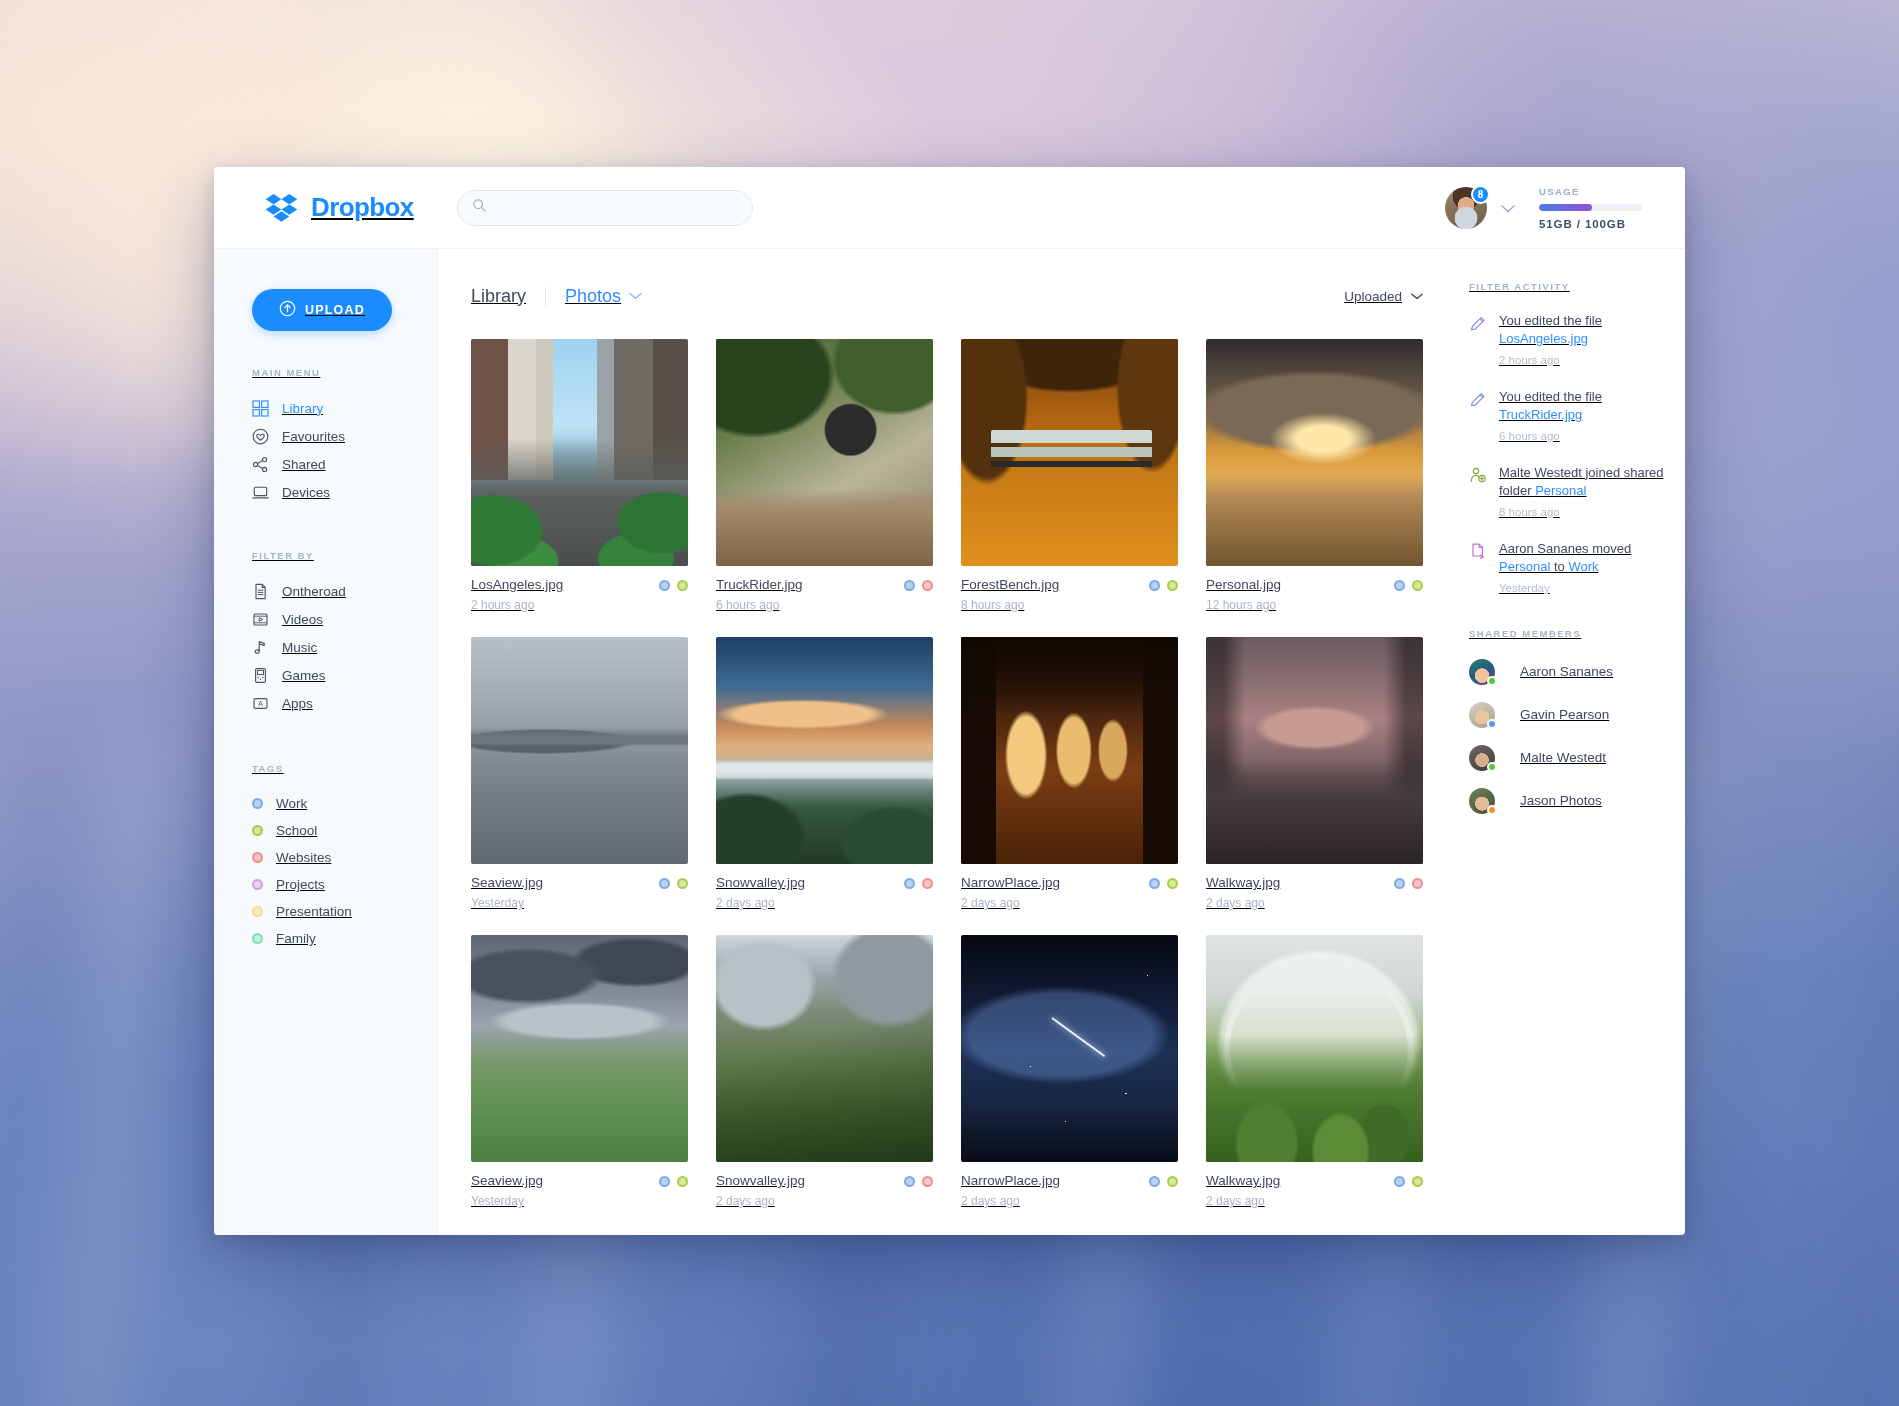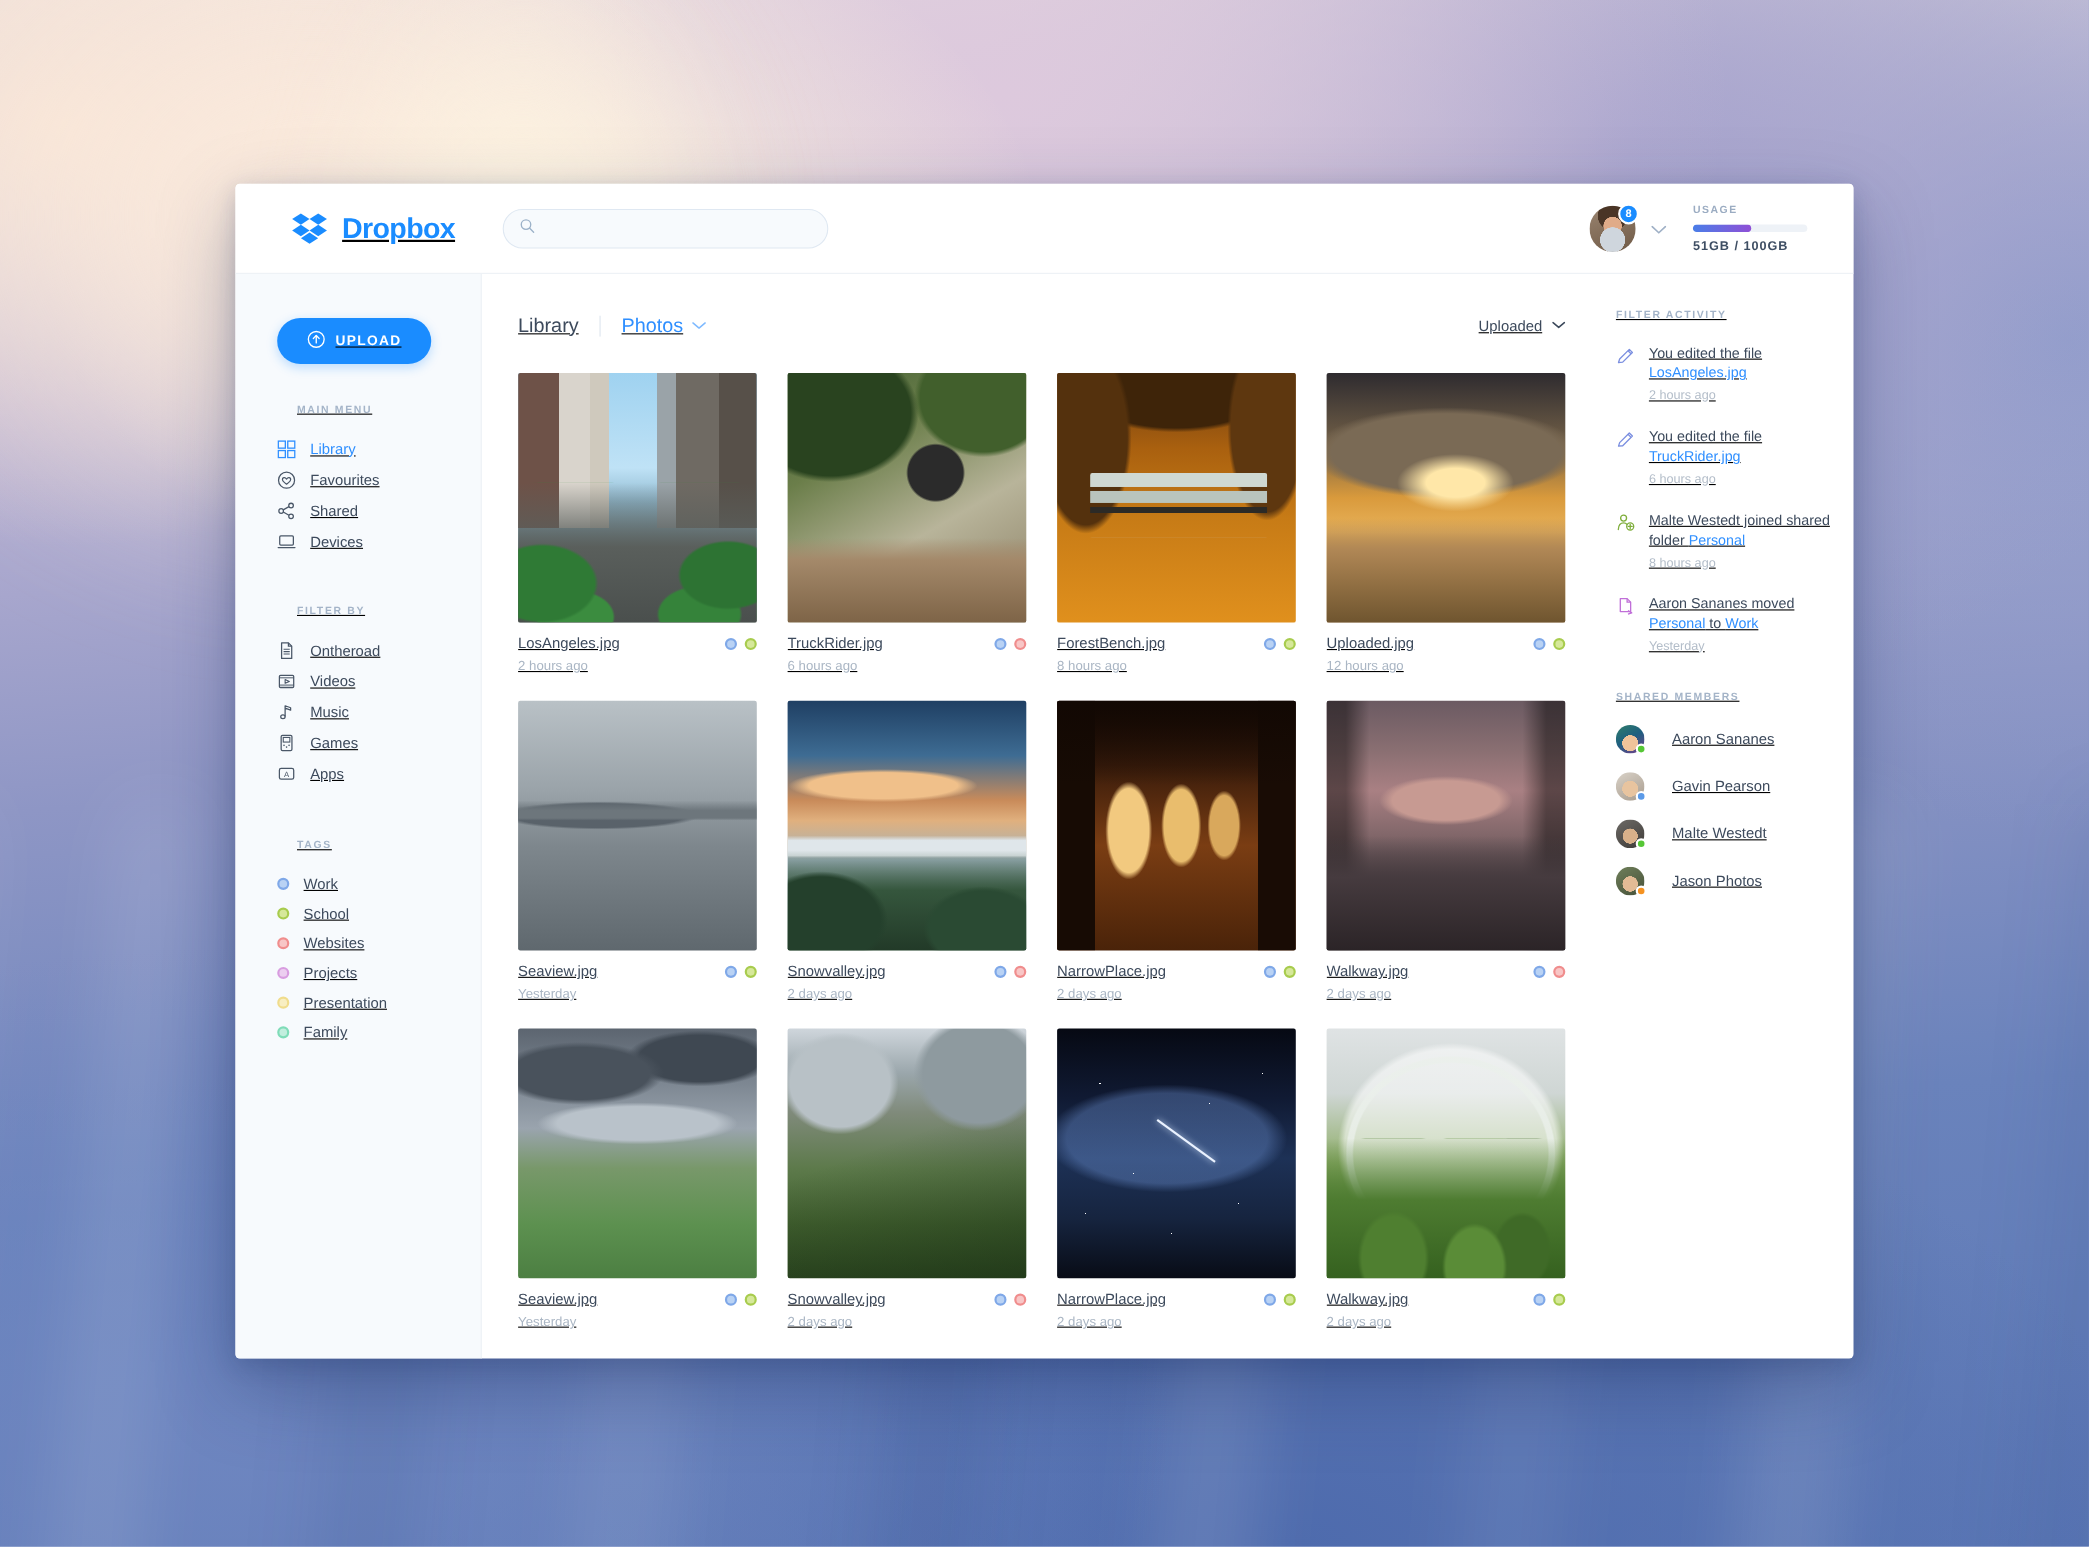--- a/index.html
+++ b/index.html
@@ -150,21 +150,21 @@
     letter-spacing: 1.2px;
     display: flex; align-items: center; justify-content: center; gap: 9px;
     cursor: pointer;
     box-shadow: 0 3px 10px rgba(26,140,255,.28);
   }
   .nav-section { margin-top: 36px; }
   .nav-section.filter { margin-top: 44px; }
   .nav-section.tags   { margin-top: 46px; }
   .section-title {
     font-size: 9.5px; font-weight: bold; letter-spacing: 1.5px;
-    color: #a4b4c8; padding-left: 56px; margin-bottom: 16px;
+    color: #a4b4c8; padding-left: 38px; margin-bottom: 16px;
   }
   .nav-item {
     display: flex; align-items: center; gap: 13px;
     height: 28px; padding-left: 38px;
     font-size: 13.5px; color: #3d4a5c; cursor: pointer;
   }
   .nav-item .ico { width: 17px; height: 17px; flex: 0 0 17px; display: block; }
   .nav-item.active { color: #2f8fff; }
   .tag-item { display: flex; align-items: center; gap: 13px; height: 27px; padding-left: 38px; cursor: pointer; }
   .tag-dot { width: 11px; height: 11px; border-radius: 50%; flex: 0 0 11px; }
@@ -696,21 +696,21 @@
                 <div class="card-dots">
                   <span class="cdot" style="background: rgb(185, 210, 244); border: 2px solid rgb(127, 168, 232);"></span>
                   <span class="cdot" style="background: rgb(214, 232, 154); border: 2px solid rgb(168, 204, 78);"></span>
                 </div>
               </div>
             </div>
             <div class="card">
               <div class="thumb t-ontheroad"></div>
               <div class="card-meta">
                 <div class="card-texts">
-                  <div class="card-name">Uploaded.jpg</div>
+                  <div class="card-name">Personal.jpg</div>
                   <div class="card-time">12 hours ago</div>
                 </div>
                 <div class="card-dots">
                   <span class="cdot" style="background: rgb(185, 210, 244); border: 2px solid rgb(127, 168, 232);"></span>
                   <span class="cdot" style="background: rgb(214, 232, 154); border: 2px solid rgb(168, 204, 78);"></span>
                 </div>
               </div>
             </div>
             <div class="card">
               <div class="thumb t-seaview"></div>

